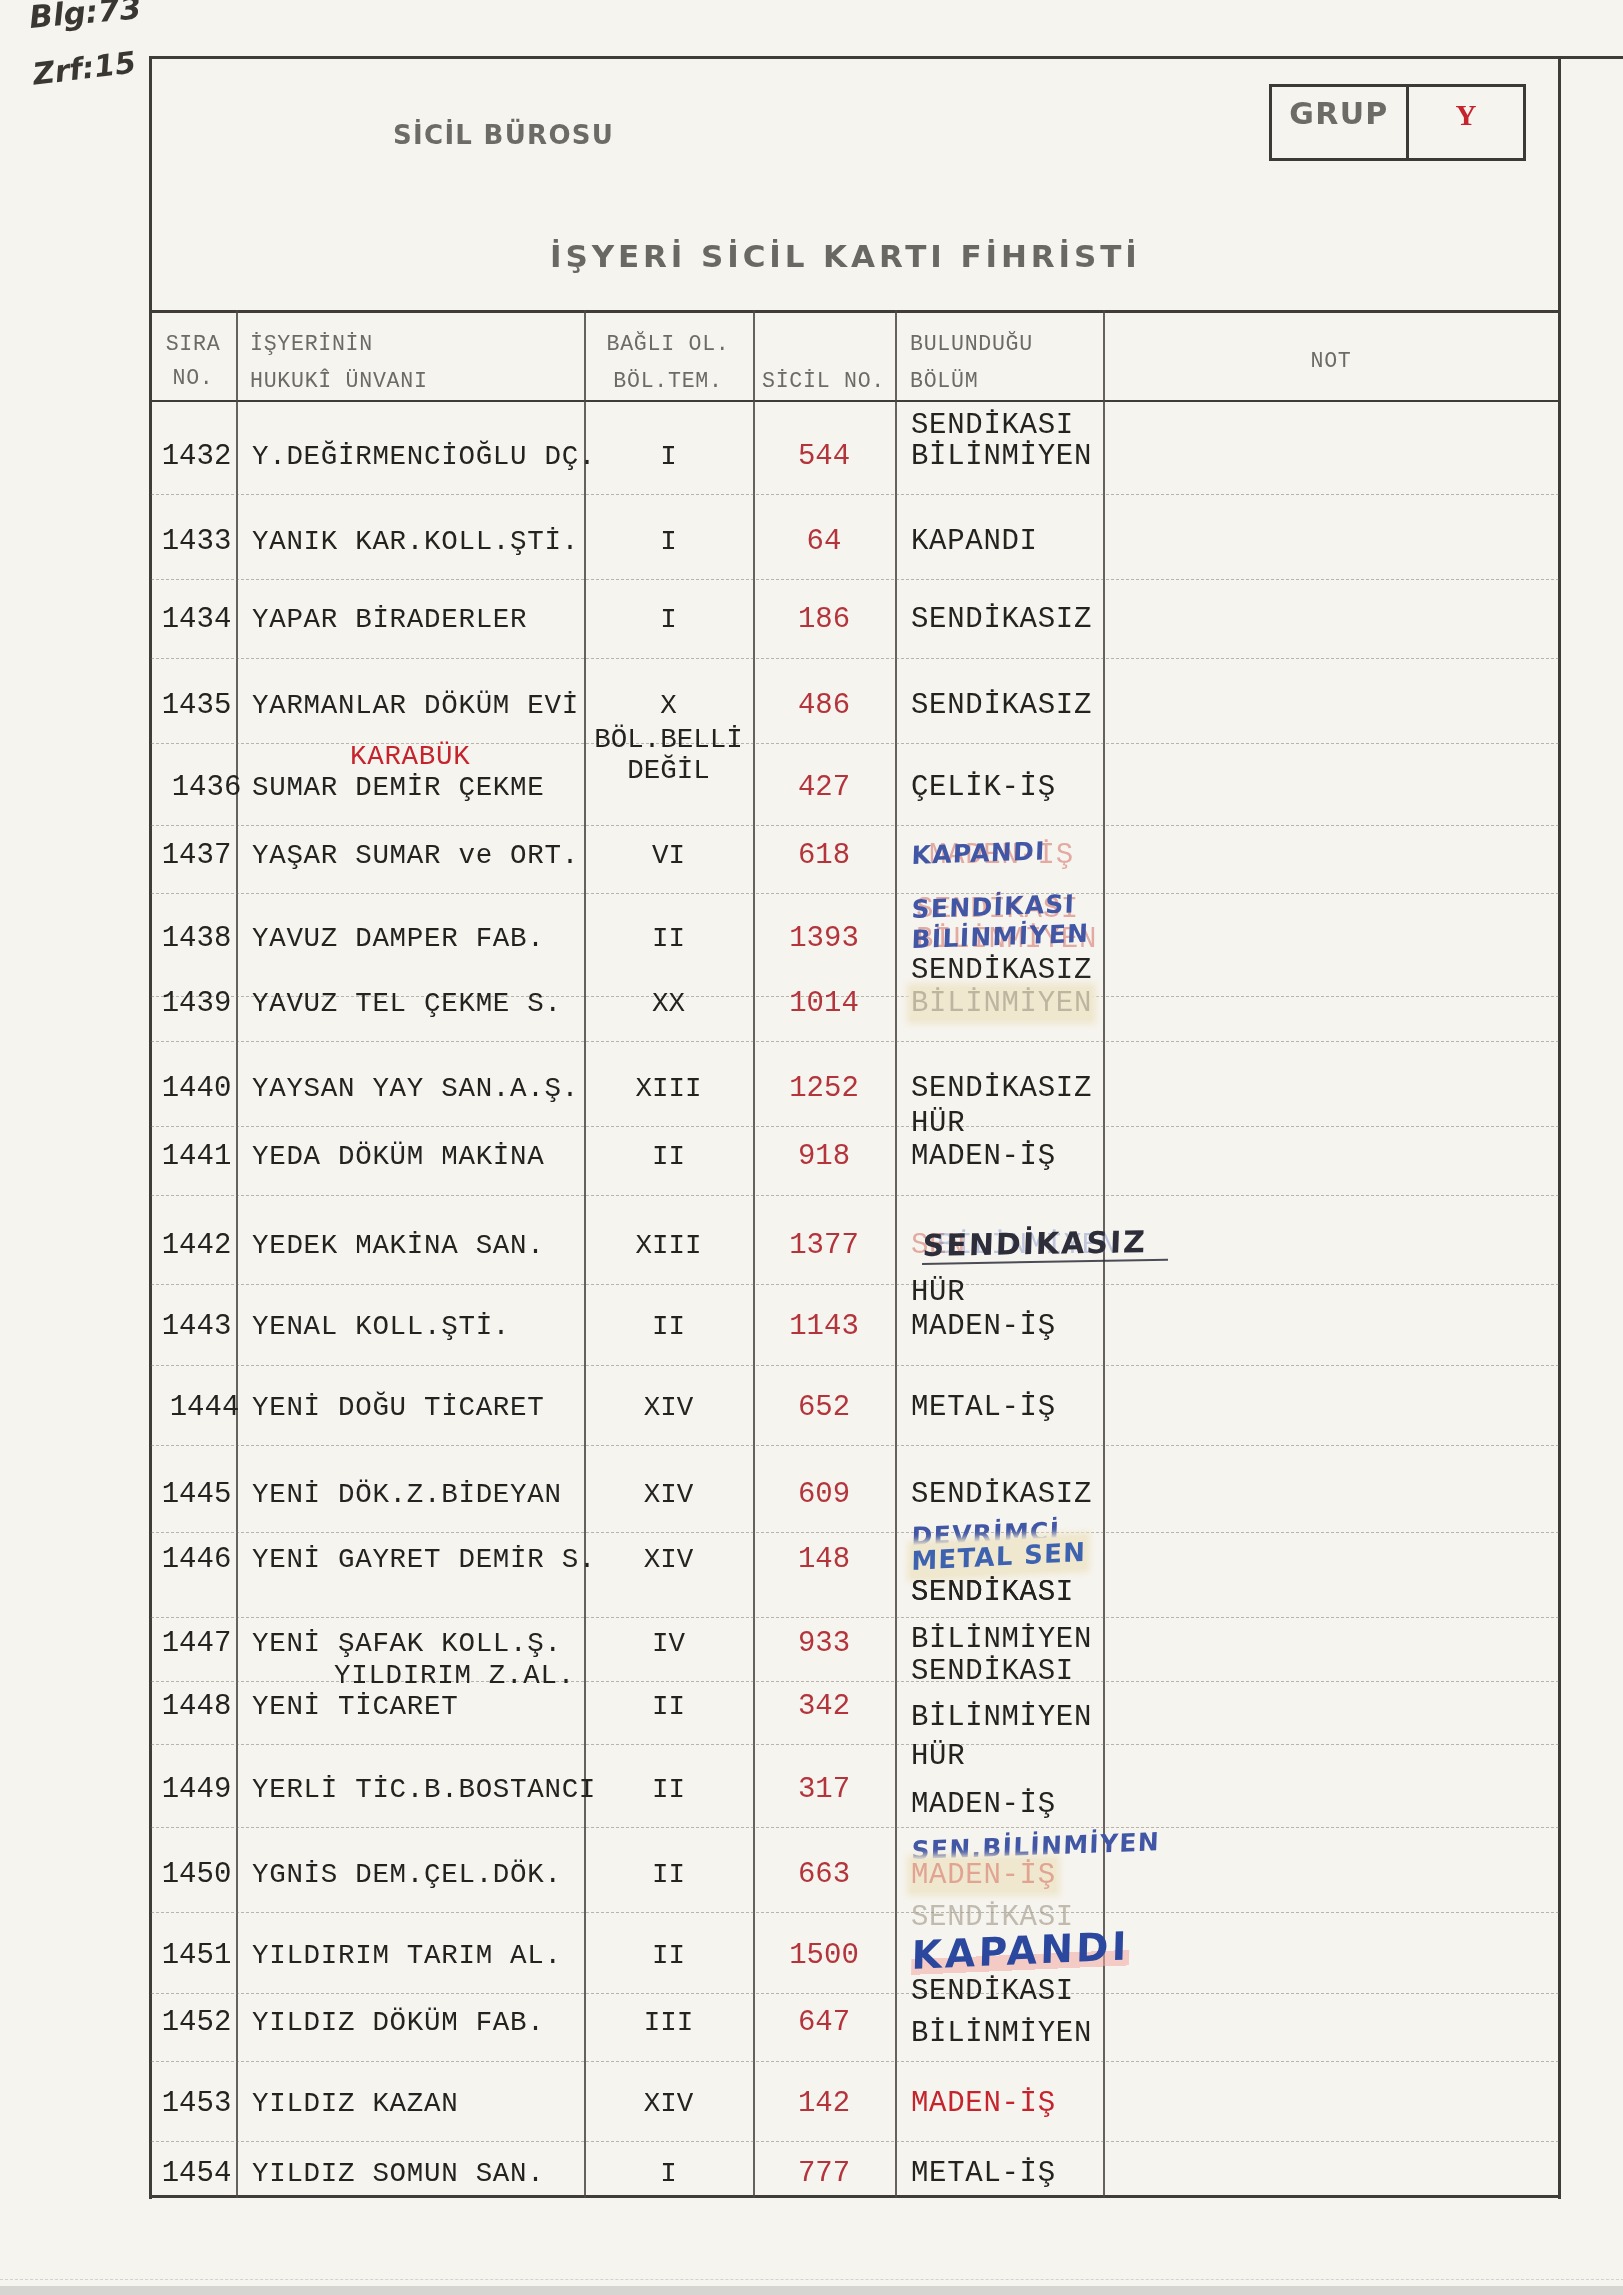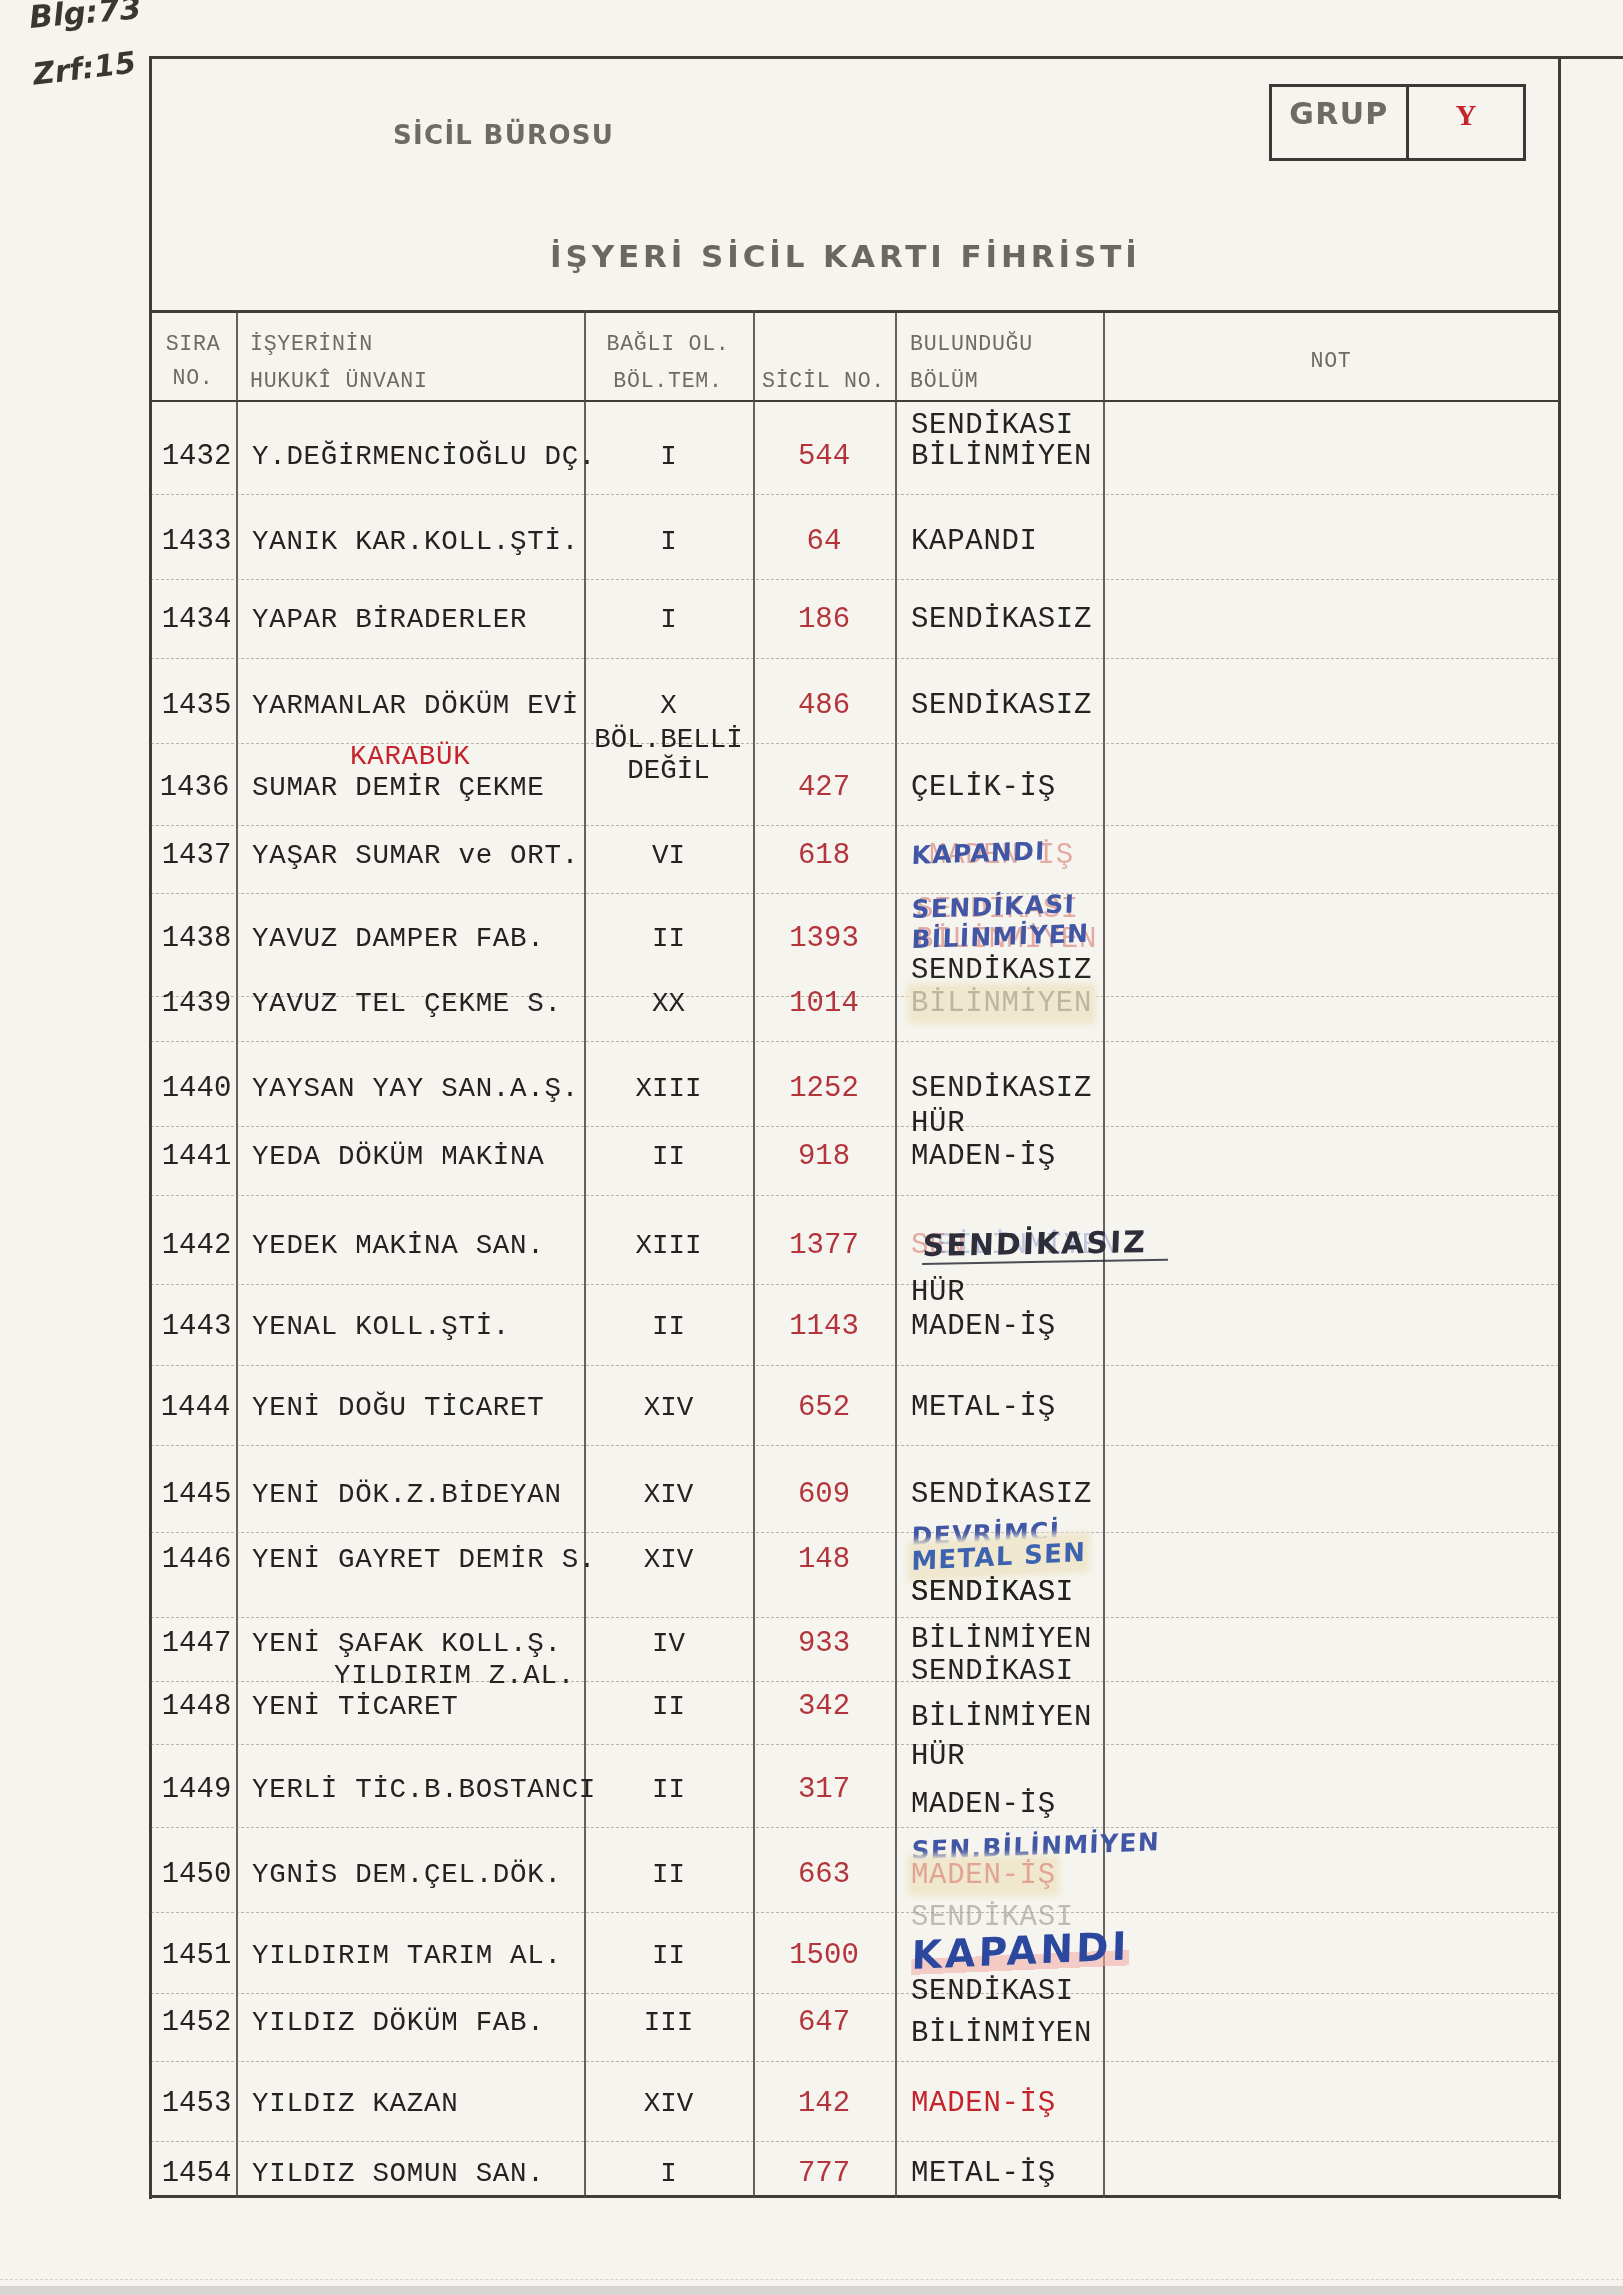--- a/index.html
+++ b/index.html
@@ -119,21 +119,21 @@
     <div class="abs t-bolcol" style="left: 584px; top: 603px;">I</div>
     <div class="abs t-sicil" style="left: 753px; top: 603px;">186</div>
     <div class="abs t-bol" style="left: 911px; top: 603px;">SENDİKASIZ</div>
     <div class="abs sep" style="left: 151px; top: 658px; width: 1408px;"></div>
     <div class="abs t-sira" style="left: 157px; top: 689px;">1435</div>
     <div class="abs t-unvan" style="left: 252px; top: 689px;">YARMANLAR DÖKÜM EVİ</div>
     <div class="abs t-bolcol" style="left: 584px; top: 689px;">X</div>
     <div class="abs t-sicil" style="left: 753px; top: 689px;">486</div>
     <div class="abs t-bol" style="left: 911px; top: 689px;">SENDİKASIZ</div>
     <div class="abs sep" style="left: 151px; top: 743px; width: 1408px;"></div>
-    <div class="abs t-sira" style="left: 155px; top: 771px;">1436</div>
+    <div class="abs t-sira" style="left: 167px; top: 771px;">1436</div>
     <div class="abs t-unvan" style="left: 252px; top: 771px;">SUMAR DEMİR ÇEKME</div>
     <div class="abs t-unvan red" style="left: 350px; top: 740px;">KARABÜK</div>
     <div class="abs t-bolcol" style="left: 584px; top: 723px;">BÖL.BELLİ</div>
     <div class="abs t-bolcol" style="left: 584px; top: 754px;">DEĞİL</div>
     <div class="abs t-sicil" style="left: 753px; top: 771px;">427</div>
     <div class="abs t-bol" style="left: 911px; top: 771px;">ÇELİK-İŞ</div>
     <div class="abs sep" style="left: 151px; top: 825px; width: 1408px;"></div>
     <div class="abs t-sira" style="left: 157px; top: 839px;">1437</div>
     <div class="abs t-unvan" style="left: 252px; top: 839px;">YAŞAR SUMAR ve ORT.</div>
     <div class="abs t-bolcol" style="left: 584px; top: 839px;">VI</div>
@@ -178,21 +178,21 @@
     <div class="abs t-bol ghost-blue" style="left: 937px; top: 1229px;">BİLİNMİYEN</div>
     <div class="abs hand hand-dark hand-underline" style="left: 922px; top: 1229px;">SENDİKASIZ</div>
     <div class="abs sep" style="left: 151px; top: 1284px; width: 1408px;"></div>
     <div class="abs t-sira" style="left: 157px; top: 1310px;">1443</div>
     <div class="abs t-unvan" style="left: 252px; top: 1310px;">YENAL KOLL.ŞTİ.</div>
     <div class="abs t-bolcol" style="left: 584px; top: 1310px;">II</div>
     <div class="abs t-sicil" style="left: 753px; top: 1310px;">1143</div>
     <div class="abs t-bol" style="left: 911px; top: 1276px;">HÜR</div>
     <div class="abs t-bol" style="left: 911px; top: 1310px;">MADEN-İŞ</div>
     <div class="abs sep" style="left: 151px; top: 1365px; width: 1408px;"></div>
-    <div class="abs t-sira" style="left: 156px; top: 1391px; font-family: Liberation Mono, monospace;">1444</div>
+    <div class="abs t-sira" style="left: 165px; top: 1391px; font-family: Liberation Mono, monospace;">1444</div>
     <div class="abs t-unvan" style="left: 252px; top: 1391px;">YENİ DOĞU TİCARET</div>
     <div class="abs t-bolcol" style="left: 584px; top: 1391px;">XIV</div>
     <div class="abs t-sicil" style="left: 753px; top: 1391px;">652</div>
     <div class="abs t-bol" style="left: 911px; top: 1391px;">METAL-İŞ</div>
     <div class="abs sep" style="left: 151px; top: 1445px; width: 1408px;"></div>
     <div class="abs t-sira" style="left: 157px; top: 1478px;">1445</div>
     <div class="abs t-unvan" style="left: 252px; top: 1478px;">YENİ DÖK.Z.BİDEYAN</div>
     <div class="abs t-bolcol" style="left: 584px; top: 1478px;">XIV</div>
     <div class="abs t-sicil" style="left: 753px; top: 1478px;">609</div>
     <div class="abs t-bol" style="left: 911px; top: 1478px;">SENDİKASIZ</div>

